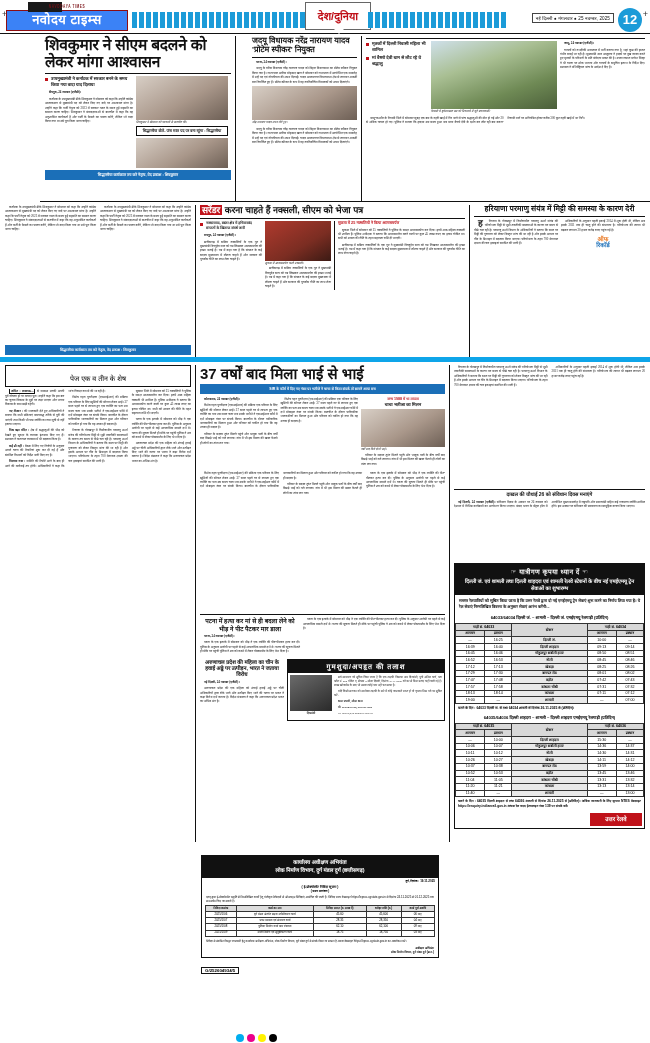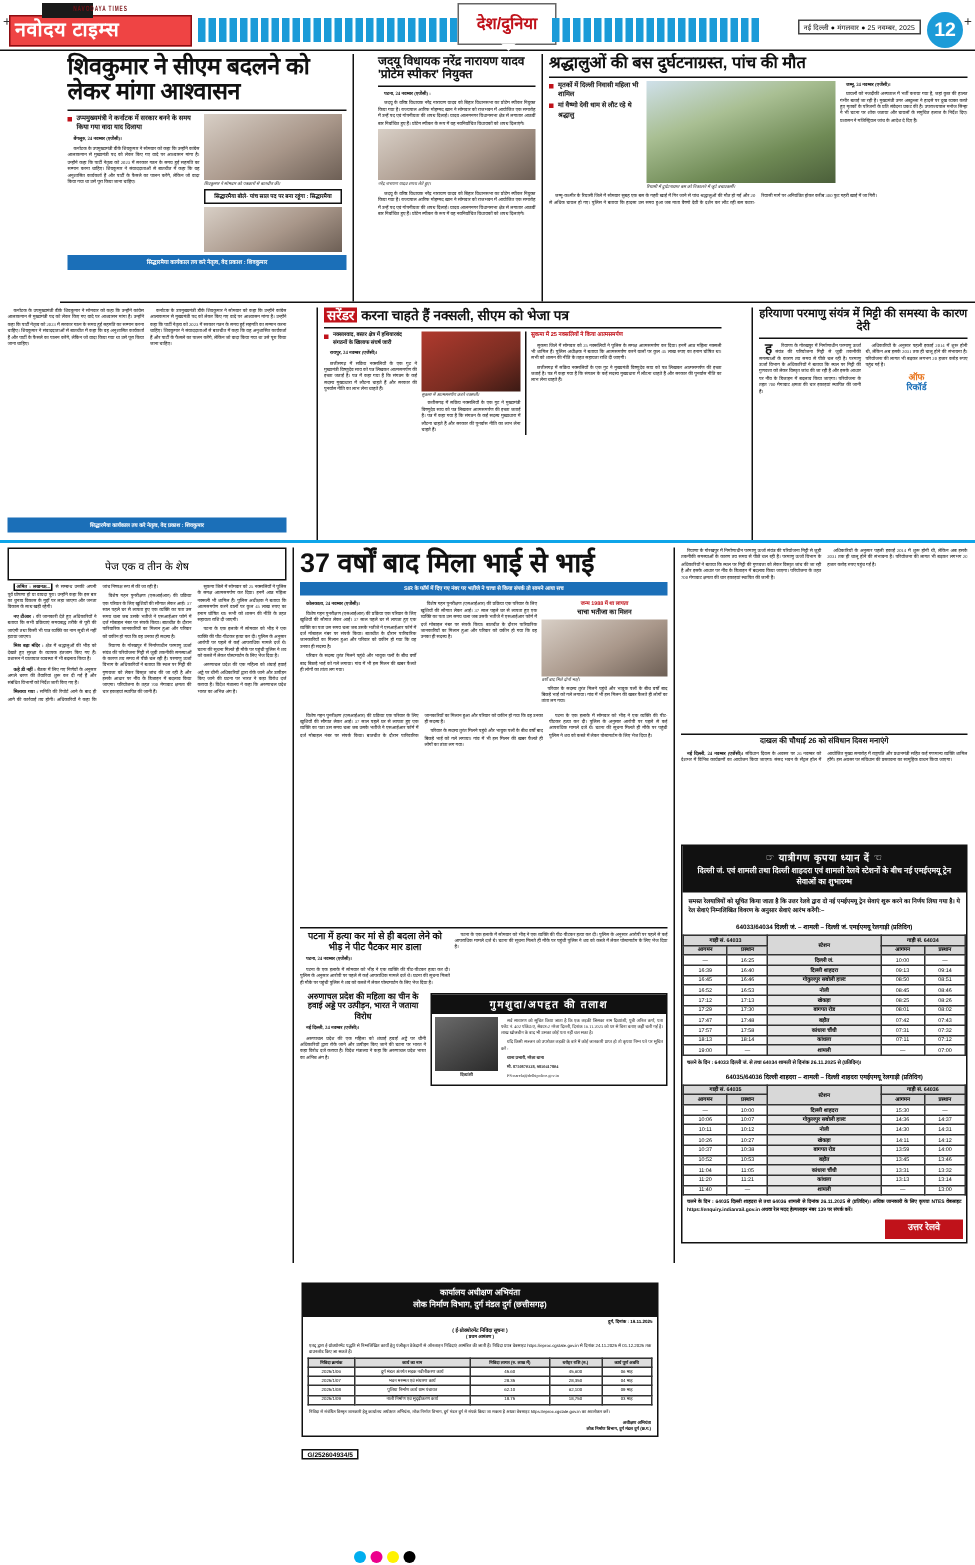--- a/index.html
+++ b/index.html
@@ -11,21 +11,21 @@
   }
   .page { position: relative; width: 650px; height: 1043px; background: #fff; }
 
   
   .masthead { position: relative; height: 34px; border-bottom: 1px solid #111; }
   .crop-mark { position: absolute; font-size: 9px; color: #333; line-height: 1; }
   .logo-wrap { position: absolute; left: 6px; top: 4px; width: 122px; }
   .logo-kicker { font-size: 3.2px; letter-spacing: .6px; color: #7a1015; text-align: center;
                  font-weight: bold; transform: scaleY(1.6); transform-origin: center;
                  margin-bottom: 2px; }
-  .logo-box { background: #ef4444; color: #fff; text-align: left; padding: 2px 3px 3px;
+  .logo-box { background: #3b82f6; color: #fff; text-align: center; padding: 2px 3px 3px;
               font-size: 13px; font-weight: bold; letter-spacing: .5px;
               border: 1px solid #8d0d12; line-height: 1.05; }
   .logo-blackflag { position: absolute; left: 22px; top: -2px; width: 34px; height: 10px;
                     background: #1a1a1a; }
   .bars { position: absolute; top: 12px; height: 16px; display: flex; gap: 2px; overflow: hidden; }
   .bars i { display: block; width: 5px; height: 16px; background: #1b9bd8; }
   .bars.left { left: 132px; width: 175px; }
   .bars.right { left: 368px; width: 138px; }
   .section-tab { position: absolute; left: 305px; top: 2px; width: 66px; height: 28px;
                  border: 1px solid #666; background: #fff; text-align: center; }
@@ -225,21 +225,20 @@
         <p>जदयू के वरिष्ठ विधायक नरेंद्र नारायण यादव को बिहार विधानसभा का प्रोटेम स्पीकर नियुक्त किया गया है। राज्यपाल आरिफ मोहम्मद खान ने सोमवार को राजभवन में आयोजित एक समारोह में उन्हें पद एवं गोपनीयता की शपथ दिलाई। यादव आलमनगर विधानसभा क्षेत्र से लगातार आठवीं बार निर्वाचित हुए हैं। प्रोटेम स्पीकर के रूप में वह नवनिर्वाचित विधायकों को शपथ दिलाएंगे।</p>
       </div>
       <div class="photo portrait" style="height:34px;margin-top:2px;"></div>
       <div class="caption">नरेंद्र नारायण यादव शपथ लेते हुए।</div>
       <div class="col" style="margin-top:2px;">
         <p>जदयू के वरिष्ठ विधायक नरेंद्र नारायण यादव को बिहार विधानसभा का प्रोटेम स्पीकर नियुक्त किया गया है। राज्यपाल आरिफ मोहम्मद खान ने सोमवार को राजभवन में आयोजित एक समारोह में उन्हें पद एवं गोपनीयता की शपथ दिलाई। यादव आलमनगर विधानसभा क्षेत्र से लगातार आठवीं बार निर्वाचित हुए हैं। प्रोटेम स्पीकर के रूप में वह नवनिर्वाचित विधायकों को शपथ दिलाएंगे।</p>
       </div>
     </div>
 
     <div class="vline" style="flex:1;padding-left:4px;">
-      <h2 class="headline">श्रद्धालुओं की बस दुर्घटनाग्रस्त, पांच की मौत</h2>
       <div style="border-top:1px solid #111;margin:2px 0;"></div>
       <div style="display:flex;gap:3px;">
         <div style="width:62px;">
           <div class="bullet-list">
             <div>मृतकों में दिल्ली निवासी महिला भी शामिल</div>
             <div>मां वैष्णो देवी धाम से लौट रहे थे श्रद्धालु</div>
           </div>
         </div>
         <div style="width:126px;">
           <div class="photo sky" style="height:68px;"></div>
@@ -251,21 +250,21 @@
             <p>घायलों को नजदीकी अस्पताल में भर्ती कराया गया है, जहां कुछ की हालत गंभीर बताई जा रही है। मुख्यमंत्री उमर अब्दुल्ला ने हादसे पर दुख व्यक्त करते हुए मृतकों के परिजनों के प्रति संवेदना प्रकट की है। उपराज्यपाल मनोज सिन्हा ने भी घटना पर शोक जताया और घायलों के समुचित इलाज के निर्देश दिए। प्रशासन ने मजिस्ट्रियल जांच के आदेश दे दिए हैं।</p>
           </div>
         </div>
       </div>
       <div class="col" style="margin-top:2px;column-count:2;column-gap:4px;">
         <p>जम्मू-कश्मीर के रियासी जिले में सोमवार सुबह एक बस के गहरी खाई में गिर जाने से पांच श्रद्धालुओं की मौत हो गई और 20 से अधिक घायल हो गए। पुलिस ने बताया कि हादसा उस समय हुआ जब माता वैष्णो देवी के दर्शन कर लौट रही बस कटरा-रियासी मार्ग पर अनियंत्रित होकर करीब 300 फुट गहरी खाई में जा गिरी।</p>
       </div>
     </div>
   </div>
 
-  <div class="body-grid" style="display:flex;gap:20px;height:160px;padding-top:3px;border-bottom:2px solid #0ea5e9;">
+  <div class="body-grid" style="display:flex;gap:4px;height:160px;padding-top:3px;border-bottom:5px solid #0ea5e9;">
 
     <div style="width:186px;">
       <div class="col" style="column-count:2;column-gap:4px;height:140px;overflow:hidden;">
         <p>कर्नाटक के उपमुख्यमंत्री डीके शिवकुमार ने सोमवार को कहा कि उन्होंने कांग्रेस आलाकमान से मुख्यमंत्री पद को लेकर किए गए वादे पर आश्वासन मांगा है। उन्होंने कहा कि पार्टी नेतृत्व को 2023 में सरकार गठन के समय हुई सहमति का सम्मान करना चाहिए। शिवकुमार ने संवाददाताओं से बातचीत में कहा कि वह अनुशासित कार्यकर्ता हैं और पार्टी के फैसले का पालन करेंगे, लेकिन जो वादा किया गया था उसे पूरा किया जाना चाहिए।</p>
         <p>कर्नाटक के उपमुख्यमंत्री डीके शिवकुमार ने सोमवार को कहा कि उन्होंने कांग्रेस आलाकमान से मुख्यमंत्री पद को लेकर किए गए वादे पर आश्वासन मांगा है। उन्होंने कहा कि पार्टी नेतृत्व को 2023 में सरकार गठन के समय हुई सहमति का सम्मान करना चाहिए। शिवकुमार ने संवाददाताओं से बातचीत में कहा कि वह अनुशासित कार्यकर्ता हैं और पार्टी के फैसले का पालन करेंगे, लेकिन जो वादा किया गया था उसे पूरा किया जाना चाहिए।</p>
       </div>
       <div class="blue-strip" style="font-size:3.6px;">सिद्धारमैया कार्यकाल तय करे नेतृत्व, वेद प्रकाश : शिवकुमार</div>
     </div>
 
     <div class="vline" style="width:270px;padding-left:4px;">
@@ -342,21 +341,21 @@
            <span>समिति की रिपोर्ट आने के बाद ही आगे की कार्रवाई तय होगी। अधिकारियों ने कहा कि जांच निष्पक्ष रूप से की जा रही है।</span></p>
         <p>विशेष गहन पुनरीक्षण (एसआईआर) की प्रक्रिया एक परिवार के लिए खुशियों की सौगात लेकर आई। 37 साल पहले घर से लापता हुए एक व्यक्ति का पता उस समय चला जब उसके भतीजे ने एसआईआर फॉर्म में दर्ज मोबाइल नंबर पर संपर्क किया। बातचीत के दौरान पारिवारिक जानकारियों का मिलान हुआ और परिवार को यकीन हो गया कि वह उनका ही सदस्य है।</p>
         <p>रियाणा के गोरखपुर में निर्माणाधीन परमाणु ऊर्जा संयंत्र की परियोजना मिट्टी से जुड़ी तकनीकी समस्याओं के कारण तय समय से पीछे चल रही है। परमाणु ऊर्जा विभाग के अधिकारियों ने बताया कि स्थल पर मिट्टी की गुणवत्ता को लेकर विस्तृत जांच की जा रही है और इसके आधार पर नींव के डिजाइन में बदलाव किया जाएगा। परियोजना के तहत 700 मेगावाट क्षमता की चार इकाइयां स्थापित की जानी हैं।</p>
         <p>सुकमा जिले में सोमवार को 25 नक्सलियों ने पुलिस के समक्ष आत्मसमर्पण कर दिया। इनमें आठ महिला नक्सली भी शामिल हैं। पुलिस अधीक्षक ने बताया कि आत्मसमर्पण करने वालों पर कुल 45 लाख रुपए का इनाम घोषित था। सभी को शासन की नीति के तहत सहायता राशि दी जाएगी।</p>
         <p>पटना के एक इलाके में सोमवार को भीड़ ने एक व्यक्ति की पीट-पीटकर हत्या कर दी। पुलिस के अनुसार आरोपी पर पहले से कई आपराधिक मामले दर्ज थे। घटना की सूचना मिलते ही मौके पर पहुंची पुलिस ने शव को कब्जे में लेकर पोस्टमार्टम के लिए भेज दिया है।</p>
         <p>अरुणाचल प्रदेश की एक महिला को शंघाई हवाई अड्डे पर चीनी अधिकारियों द्वारा रोके जाने और उत्पीड़न किए जाने की घटना पर भारत ने कड़ा विरोध दर्ज कराया है। विदेश मंत्रालय ने कहा कि अरुणाचल प्रदेश भारत का अभिन्न अंग है।</p>
       </div>
     </div>
 
     <div class="vline" style="width:250px;padding-left:4px;">
-      <h2 class="headline" style="font-size:18px;">37 वर्षों बाद मिला भाई से भाई</h2>
+      <h2 class="headline" style="font-size:15px;">37 वर्षों बाद मिला भाई से भाई</h2>
       <div class="blue-strip" style="margin-top:2px;font-size:3.6px;">SIR के फॉर्म में दिए गए नंबर पर भतीजे ने चाचा से किया संपर्क तो सामने आया सच</div>
 
       <div style="display:flex;gap:3px;margin-top:3px;">
         <div style="flex:1;">
           <div class="col">
             <p><span class="byline">कोलकाता, 24 नवम्बर (एजेंसी)।</span></p>
             <p>विशेष गहन पुनरीक्षण (एसआईआर) की प्रक्रिया एक परिवार के लिए खुशियों की सौगात लेकर आई। 37 साल पहले घर से लापता हुए एक व्यक्ति का पता उस समय चला जब उसके भतीजे ने एसआईआर फॉर्म में दर्ज मोबाइल नंबर पर संपर्क किया। बातचीत के दौरान पारिवारिक जानकारियों का मिलान हुआ और परिवार को यकीन हो गया कि वह उनका ही सदस्य है।</p>
             <p>परिवार के सदस्य तुरंत मिलने पहुंचे और भावुक पलों के बीच वर्षों बाद बिछड़े भाई को गले लगाया। गांव में भी इस मिलन की खबर फैलते ही लोगों का तांता लग गया।</p>
           </div>
         </div>

